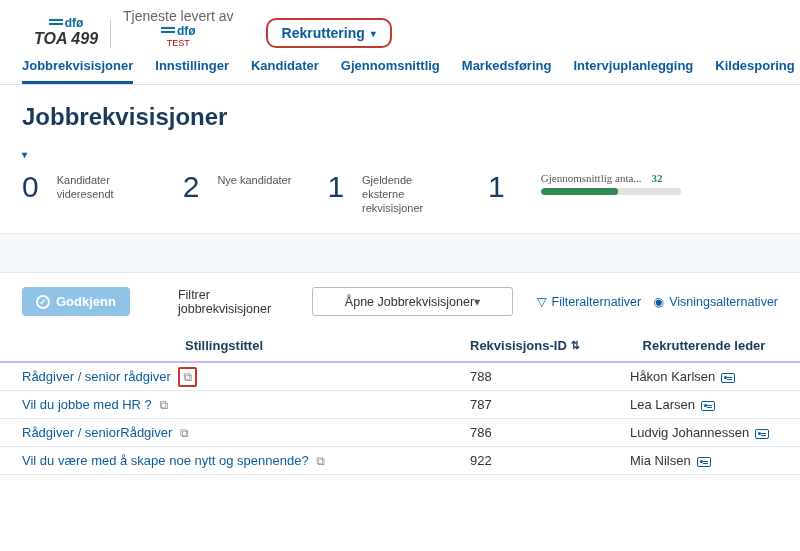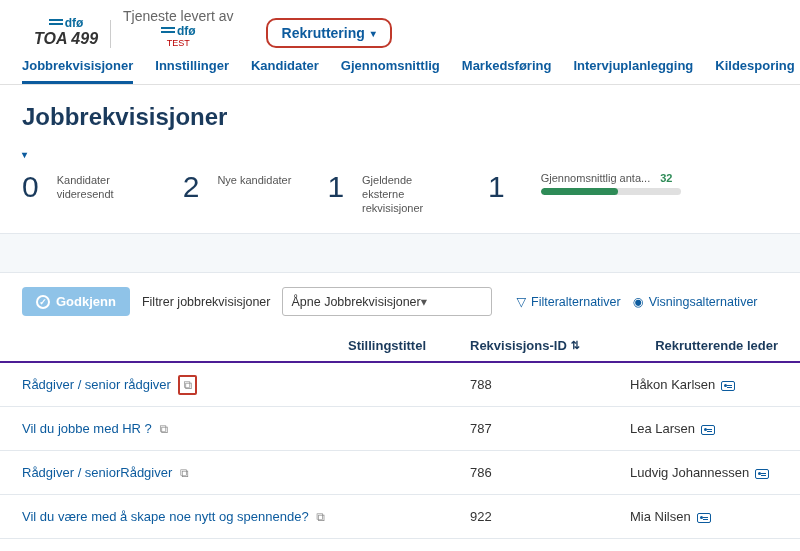--- a/index.html
+++ b/index.html
@@ -127,20 +127,21 @@
       color: #555;
       line-height: 1.25;
       max-width: 90px;
       padding-top: 2px;
       margin-left: 12px;
     }
     .stat-last {
       display: flex;
       flex-direction: column;
       gap: 4px;
+      font-family: Liberation Serif, serif;
     }
     .stat-last-top {
       display: flex;
       align-items: center;
       gap: 10px;
       font-size: 11px;
       color: #555;
     }
     .stat-avg-val { color: #2e8b57; font-weight: 600; }
     .prog {
@@ -182,56 +183,56 @@
       font-size: 13px;
     }
     .approve-btn .check {
       display: inline-flex;
       width: 14px; height: 14px;
       border: 2px solid #fff;
       border-radius: 50%;
       align-items: center; justify-content: center;
       font-size: 9px;
     }
-    .filter-label { color: #333; font-size: 12.5px; }
+    .filter-label { color: #333; font-size: 12.5px; margin-left: 36px; }
     .select {
       border: 1px solid #bbb;
       border-radius: 3px;
       padding: 6px 8px;
       width: 210px;
       display: flex;
-      justify-content: flex-start;
+      justify-content: center;
       align-items: center;
       background: #fff;
       cursor: pointer;
       font-size: 12.5px;
     }
     .link-action {
       color: #0c5b9e;
       font-weight: 400;
       display: flex;
       align-items: center;
       gap: 5px;
       cursor: pointer;
       font-size: 12.5px;
     }
     table {
       width: 100%;
       border-collapse: collapse;
     }
     th {
-      text-align: right;
+      text-align: center;
       padding: 8px 22px;
       font-size: 13px;
       font-weight: 700;
       color: #1a3a5c;
-      border-bottom: 2px solid #4c1d95;
+      border-bottom: 2px solid #c4b5fd;
     }
     td {
-      padding: 14px 22px;
+      padding: 6px 22px;
       border-bottom: 1px solid #e3e8ed;
       font-size: 13px;
       color: #333;
     }
     td.title-cell a {
       color: #0c5b9e;
       text-decoration: none;
     }
     .row-icon {
       color: #888;

